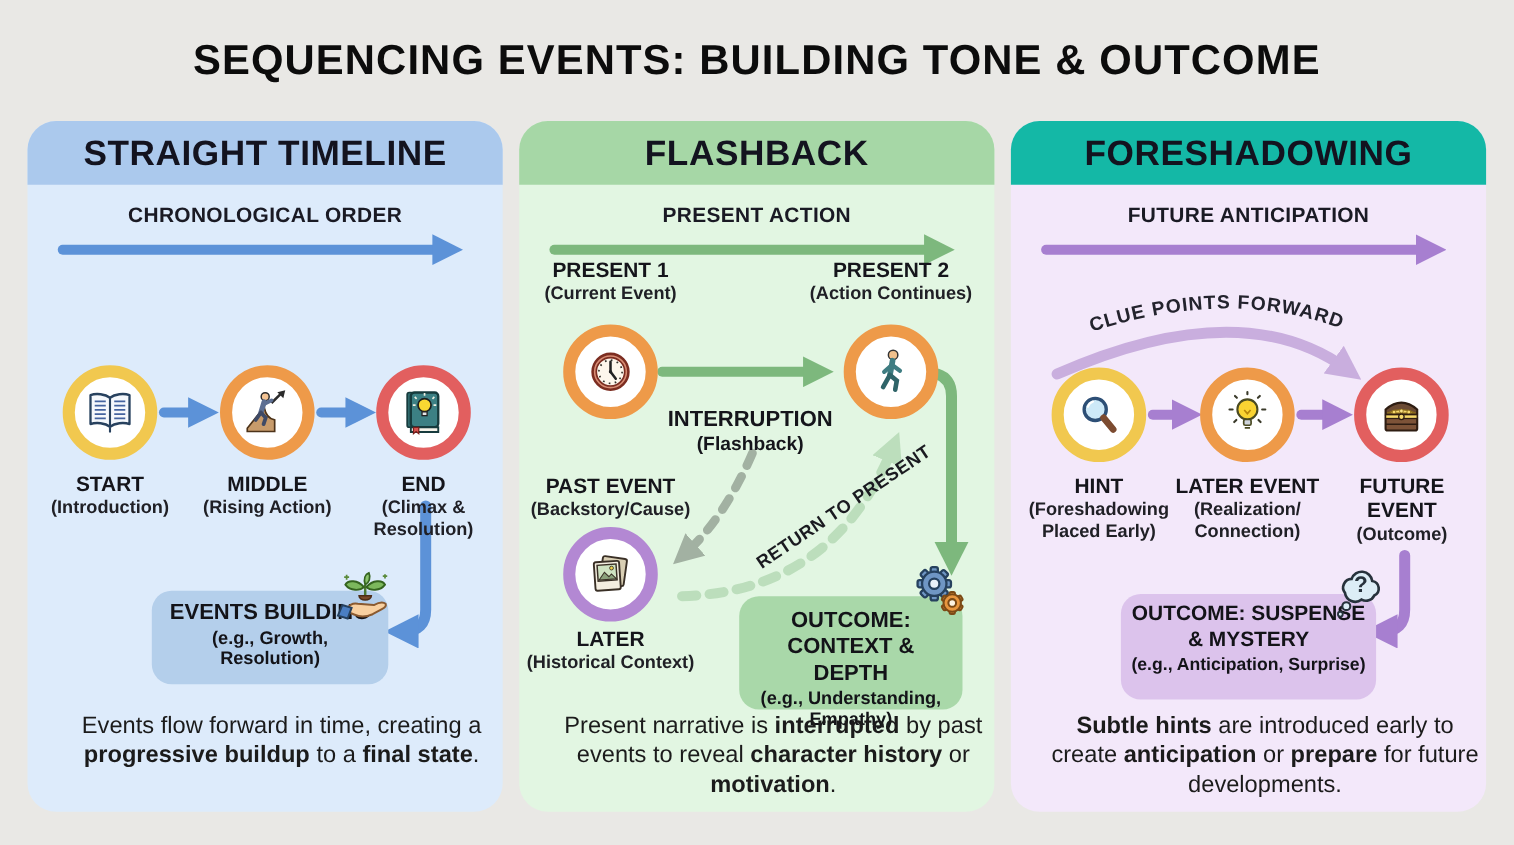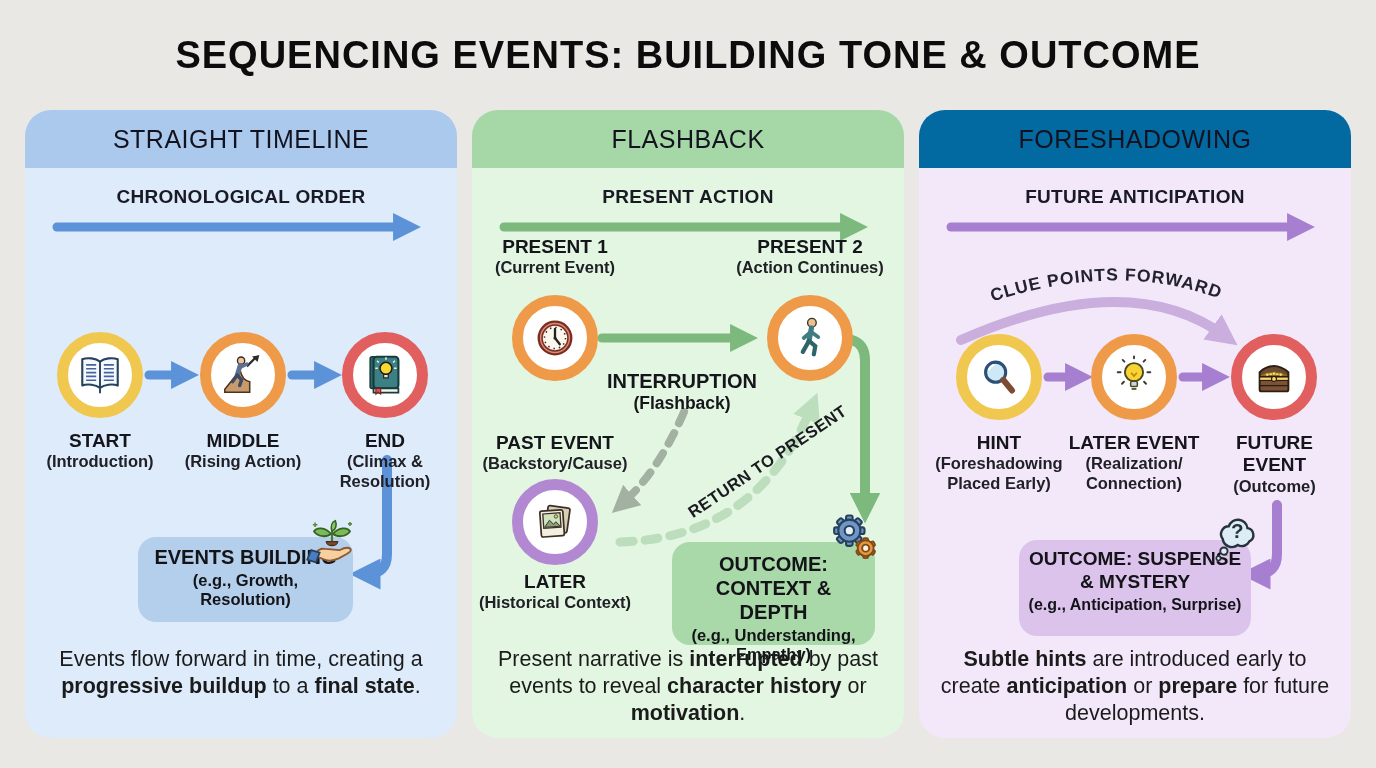--- a/index.html
+++ b/index.html
@@ -12,25 +12,25 @@
   .main-title{
     margin:0;position:absolute;top:34px;left:0;width:1376px;
     text-align:center;font-size:38px;font-weight:bold;letter-spacing:1px;color:#0c0c0c;
   }
   .panels{position:absolute;top:110px;left:25px;width:1326px;display:flex;gap:15px;}
   .panel{position:relative;width:432px;height:628px;border-radius:26px;}
   .panel .layer{position:absolute;left:0;top:0;pointer-events:none;}
   .panel-header{
     position:absolute;top:0;left:0;width:100%;height:58px;border-radius:26px 26px 0 0;
     display:flex;align-items:center;justify-content:center;
-    font-size:25px;font-weight:normal;letter-spacing:.5px;color:#13131f;
+    font-size:32px;font-weight:bold;letter-spacing:.5px;color:#13131f;
   }
   .p1{background:#ddebfb;} .p1 .panel-header{background:#abc9ed;}
   .p2{background:#e2f6e2;} .p2 .panel-header{background:#a6d7a6;}
-  .p3{background:#f3e8fa;} .p3 .panel-header{background:#0369a1;}
+  .p3{background:#f3e8fa;} .p3 .panel-header{background:#14b8a6;}
   .flow-label{
     position:absolute;top:76px;left:0;width:100%;text-align:center;
     font-size:19px;font-weight:bold;letter-spacing:.3px;color:#1a1a24;
   }
   .circle{
     position:absolute;width:64px;height:64px;border-radius:50%;
     background:#fff;border:11px solid #ccc;display:flex;align-items:center;justify-content:center;
   }
   .ring-yellow{border-color:#f1c84f;}
   .ring-orange{border-color:#ee9a49;}
@@ -46,21 +46,21 @@
   .ob-title{font-size:20px;font-weight:bold;line-height:1.2;}
   .ob-sub{font-size:16.5px;font-weight:bold;line-height:1.15;margin-top:2px;}
   .interruption{position:absolute;text-align:center;color:#15151b;}
   .it{font-size:20px;font-weight:bold;}
   .is{font-size:17.5px;font-weight:bold;}
   .return-label{
     position:absolute;font-size:16.5px;font-weight:bold;letter-spacing:.5px;color:#1a1a20;
     transform:rotate(-34deg);text-align:center;white-space:nowrap;
   }
   .description{
-    position:absolute;top:536px;left:18px;width:396px;text-align:center;
+    position:absolute;top:536px;left:33px;width:396px;text-align:center;
     font-size:21.5px;line-height:1.25;color:#1b1b1b;
   }
   .description b{font-weight:bold;}
   .icon-overlay{position:absolute;}
   svg text{font-family:"Liberation Sans","DejaVu Sans",sans-serif;}
 </style>
 </head>
 <body>
 
 <svg width="0" height="0" style="position:absolute">

